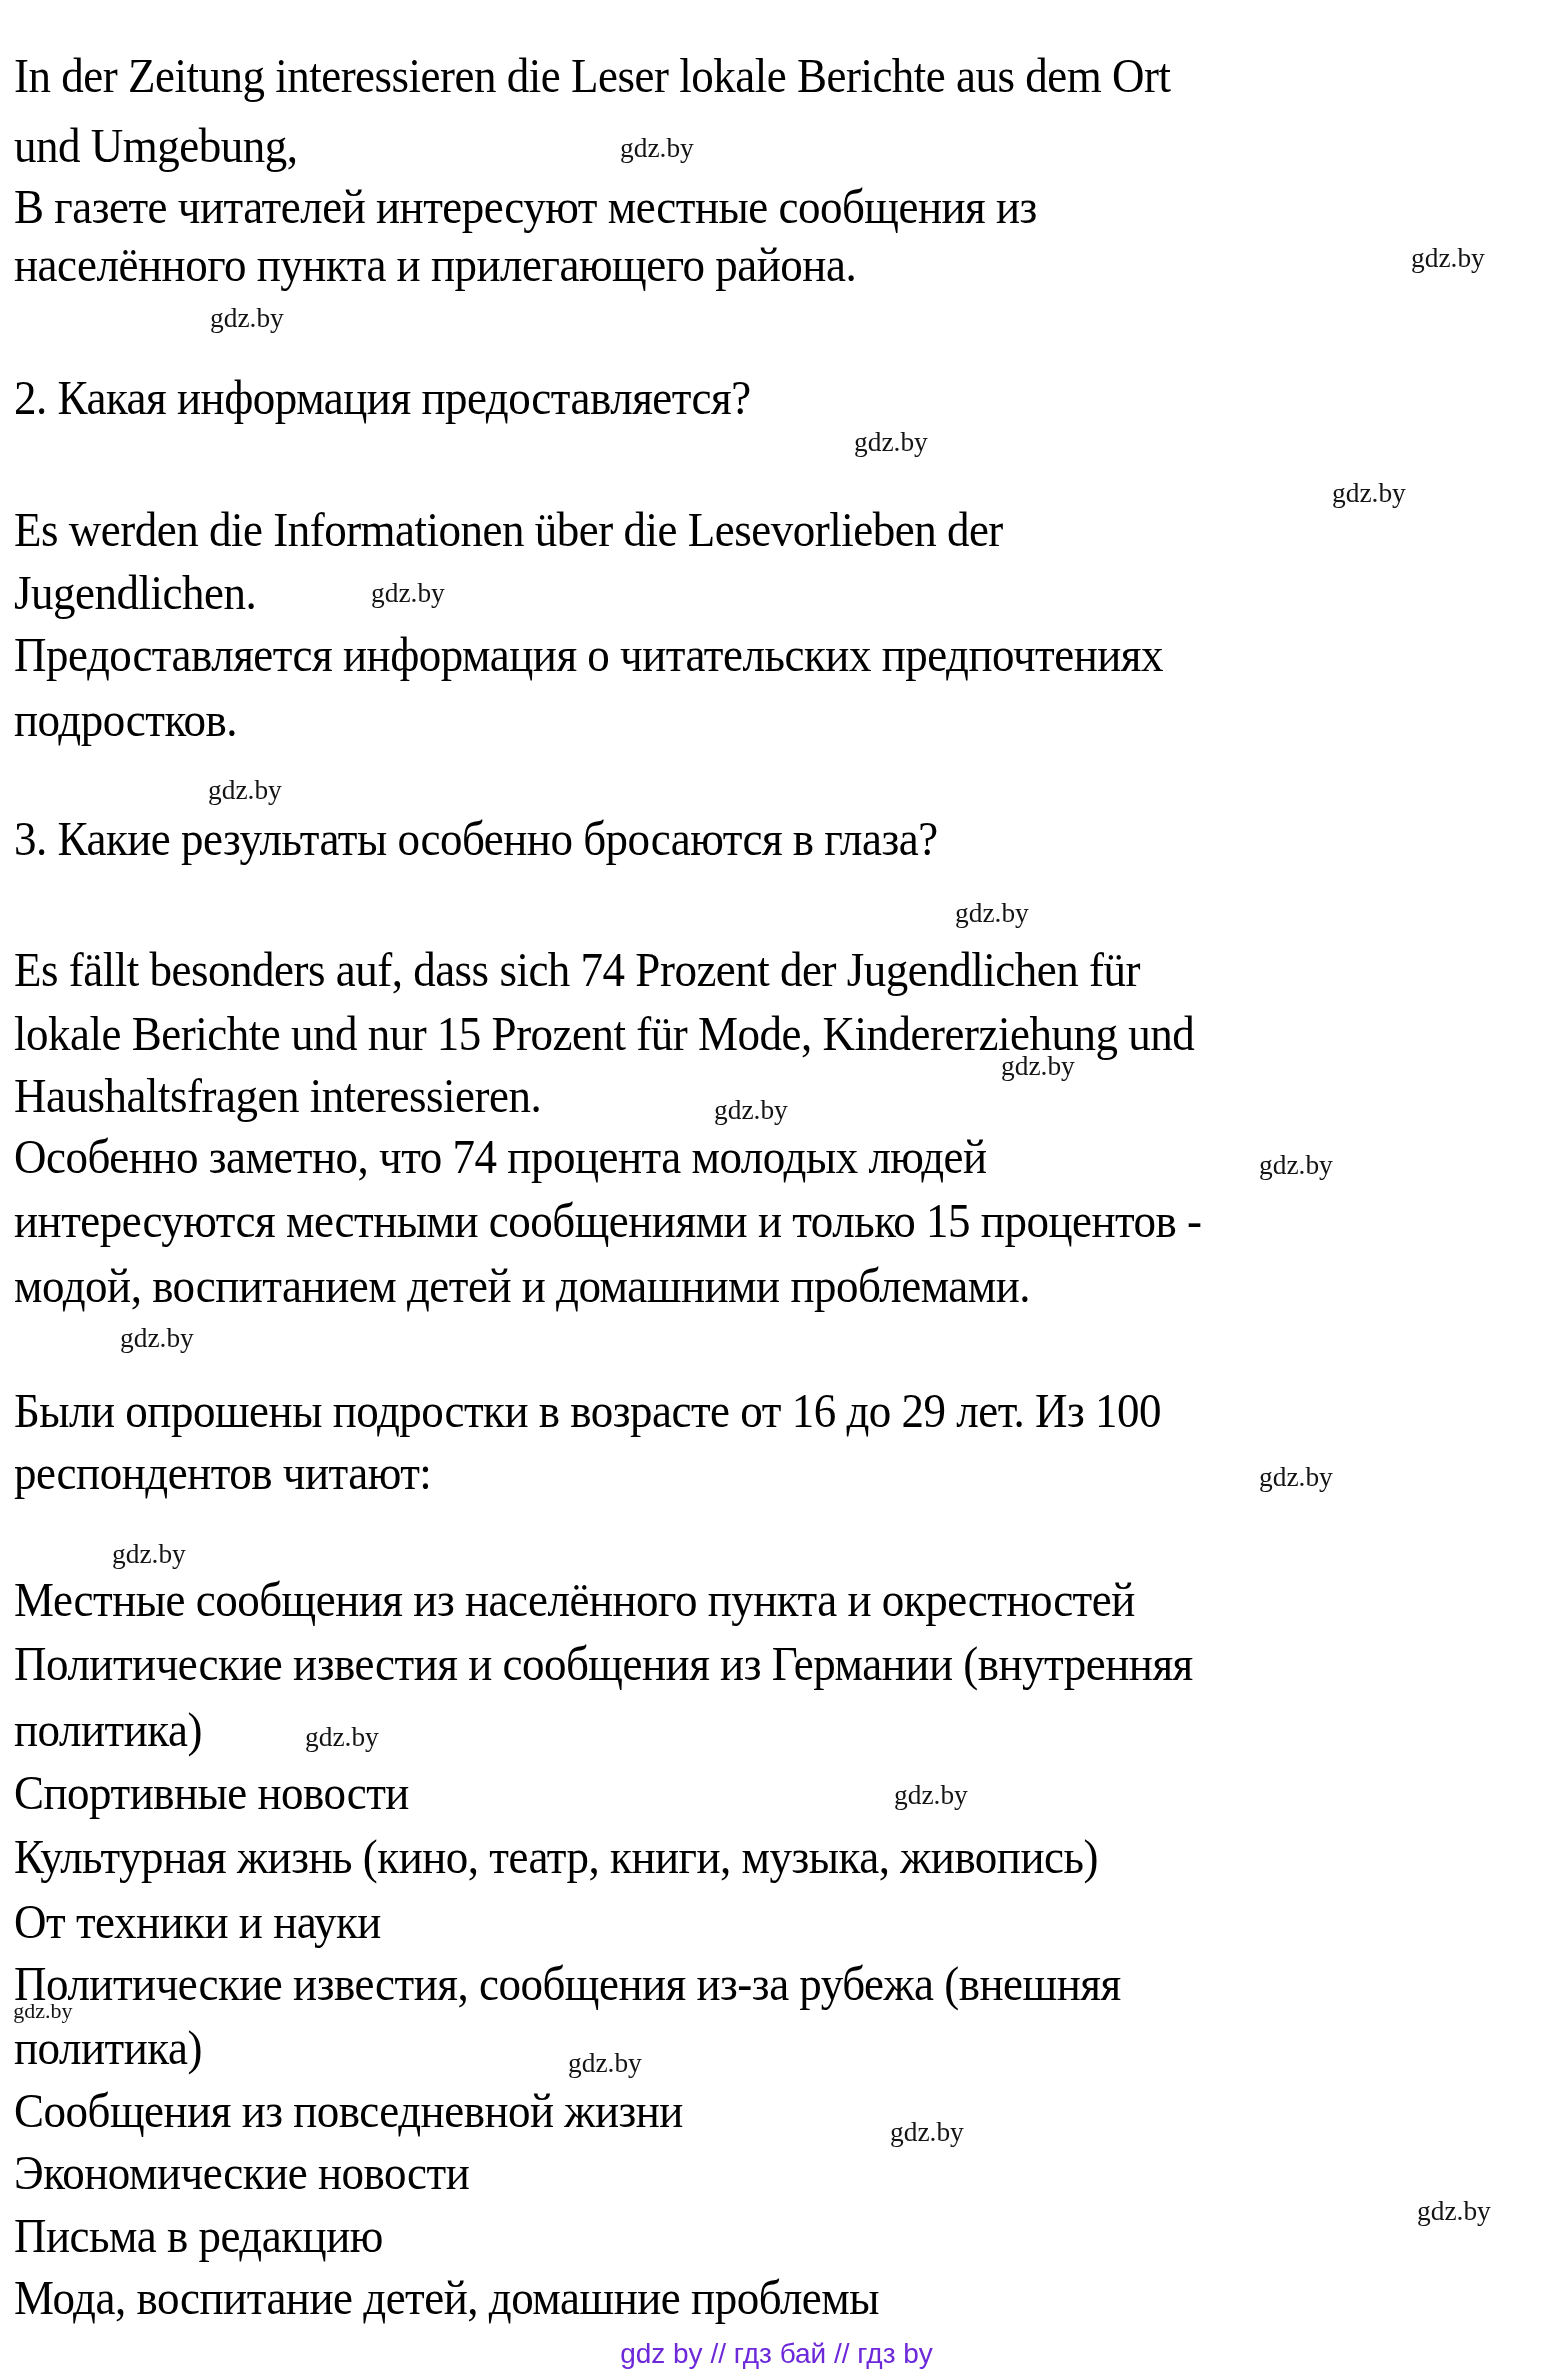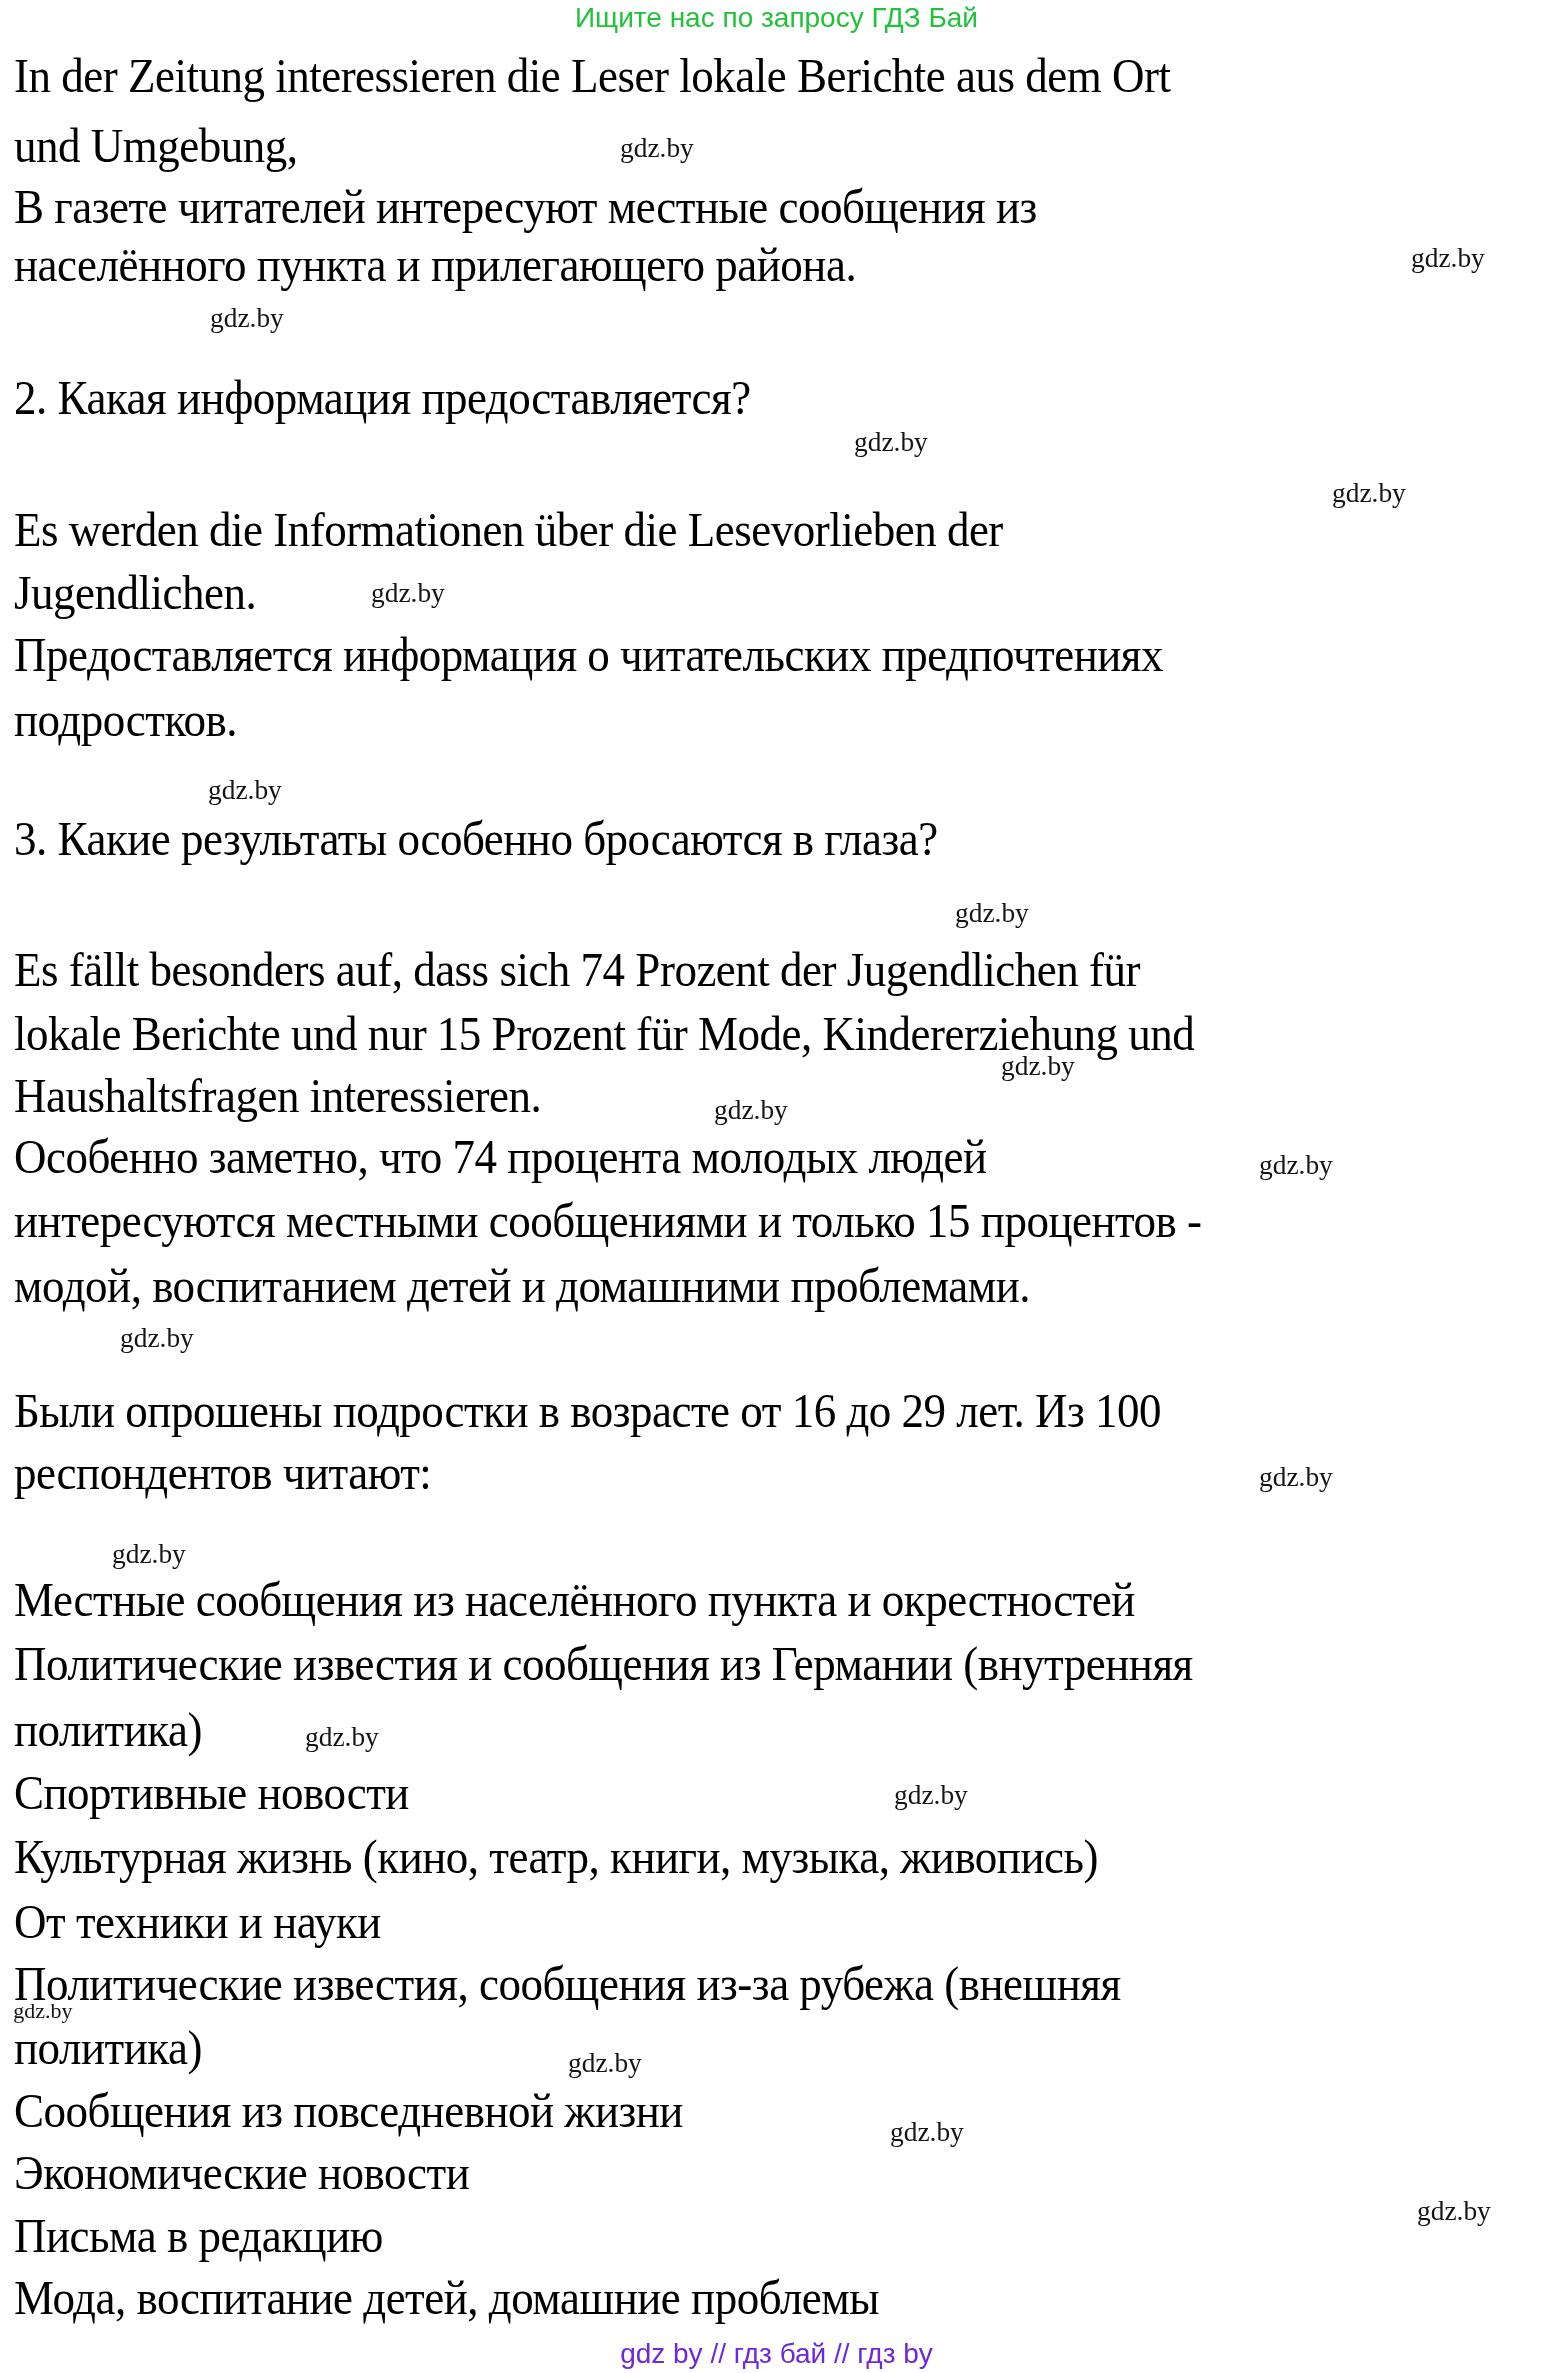--- a/index.html
+++ b/index.html
@@ -42,21 +42,20 @@
     color: #141414;
     white-space: nowrap;
   }
   .wm.small { font-size: 22px; }
 </style>
 </head>
 <body>
 
 <div class="page">
 
-  <div class="banner top">Ищите нас по запросу ГДЗ Бай</div>
 
   <div class="line" style="top:49px">In der Zeitung interessieren die Leser lokale Berichte aus dem Ort</div>
   <div class="line" style="top:119px">und Umgebung,</div>
   <div class="line" style="top:180px">В газете читателей интересуют местные сообщения из</div>
   <div class="line" style="top:238px">населённого пункта и прилегающего района.</div>
   <div class="line" style="top:371px">2. Какая информация предоставляется?</div>
   <div class="line" style="top:503px">Es werden die Informationen über die Lesevorlieben der</div>
   <div class="line" style="top:566px">Jugendlichen.</div>
   <div class="line" style="top:628px">Предоставляется информация о читательских предпочтениях</div>
   <div class="line" style="top:693px">подростков.</div>

